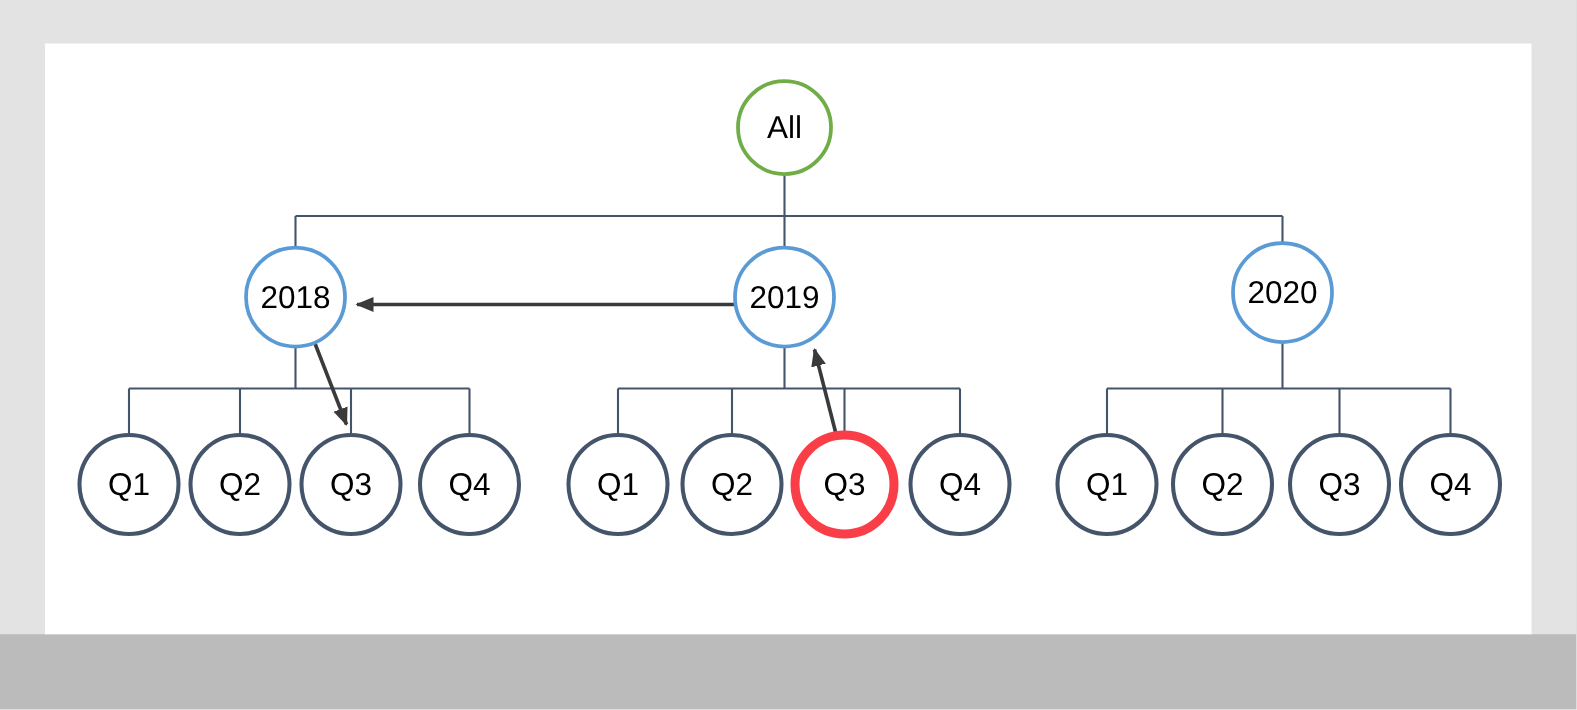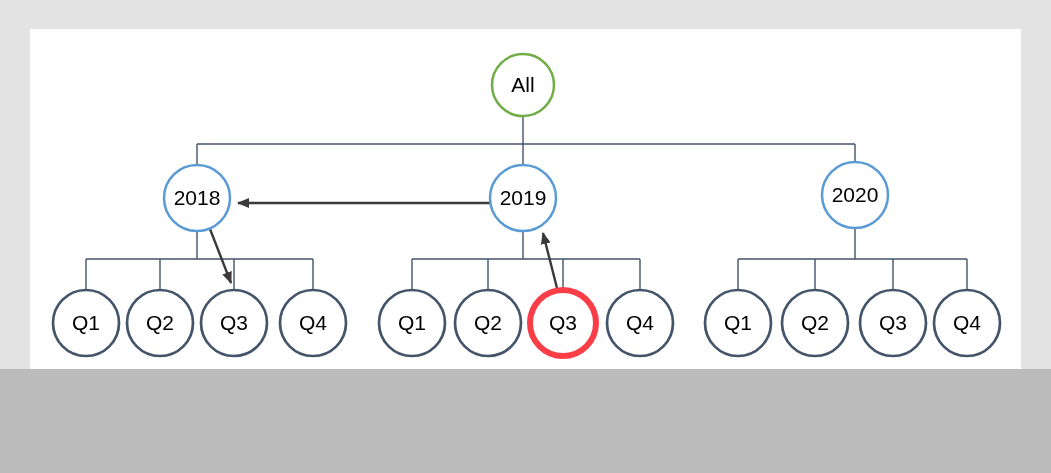--- a/index.html
+++ b/index.html
@@ -1,18 +1,18 @@
 <!DOCTYPE html>
 <html style="--c-canvas_bg: #e3e3e3; --c-surface: #ffffff; --c-root: #70AD47; --c-year: #5B9BD5; --c-quarter: #44546A; --c-highlight: #FA3E48; --c-connector: #44546A; --c-arrow: #3a3a3a; --c-text: #000000;"><head>
 <meta charset="utf-8">
 <style>
   html, body { margin: 0; padding: 0; }
   body { background: #bbb; }
   .stage {
-    width: 1051px; height: 369px;
+    width: 1051px; height: 423px;
     position: relative;
     background: var(--c-canvas_bg, #e3e3e3);
     overflow: hidden;
     font-family: "Liberation Sans", sans-serif;
   }
   svg { display: block; }
   .surface { fill: var(--c-surface, #ffffff); }
   .connector {
     stroke: var(--c-connector, #44546A);
     stroke-width: 1.4;

